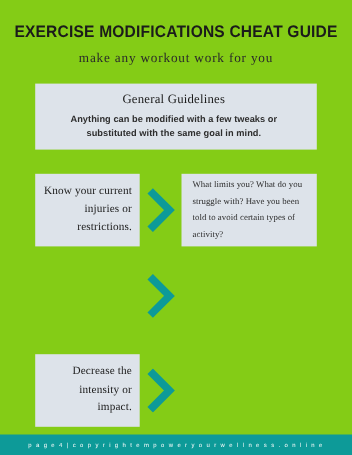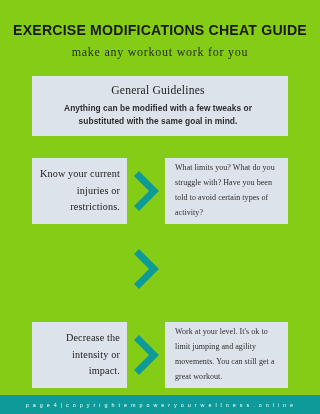--- a/index.html
+++ b/index.html
@@ -194,22 +194,19 @@
 
   <div class="row row-3">
     <div class="card label-card">
       <div class="label-text">Decrease the intensity or impact.</div>
     </div>
     <div class="chevron">
       <svg width="30" height="40" viewBox="0 0 30 40" aria-hidden="true">
         <polyline points="7,5 22,20 7,35" fill="none" stroke="#0d9a98" stroke-width="7" stroke-linecap="square" stroke-linejoin="miter"></polyline>
       </svg>
     </div>
-    <div class="card detail-card">
-      <div class="detail-text">Work at your level. It's ok to limit jumping and agility movements. You can still get a great workout.</div>
-    </div>
   </div>
 
   <div class="footer">
     <div class="footer-text">p a g e   4   |   c o p y r i g h t   e m p o w e r y o u r w e l l n e s s . o n l i n e</div>
   </div>
 
 </div>
 
 </body></html>

